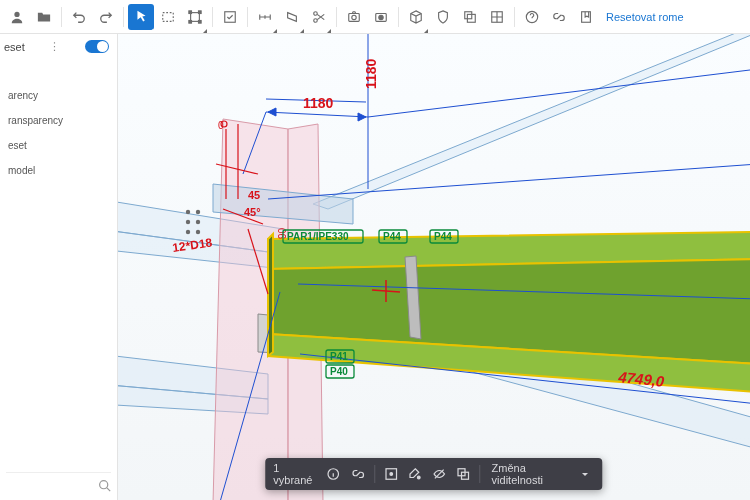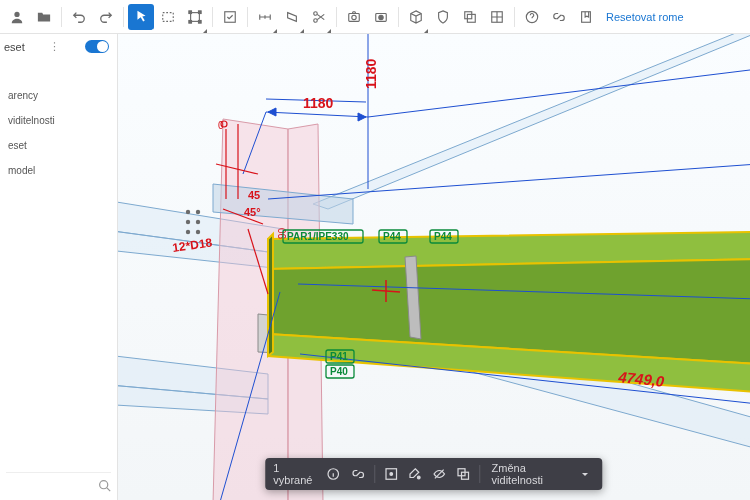--- a/index.html
+++ b/index.html
@@ -174,21 +174,21 @@
 <div id="ws">
 
   <div id="side">
     <div class="side-top">
       <span class="lbl">eset</span>
       <span class="dots">⋮</span>
       <span class="toggle"></span>
     </div>
     <div style="height:22px"></div>
     <div class="opt">arency</div>
-    <div class="opt">viditelnosti</div>
+    <div class="opt">ransparency</div>
     <div class="opt">eset</div>
     <div class="opt">model</div>
     <div class="side-search">
       <svg width="13" height="13" viewBox="0 0 16 16" fill="none" stroke="#999" stroke-width="1.5">
           <circle cx="7" cy="7" r="5"></circle>
           <path d="M11 11l4 4"></path>
         </svg>
     </div>
   </div>
 

